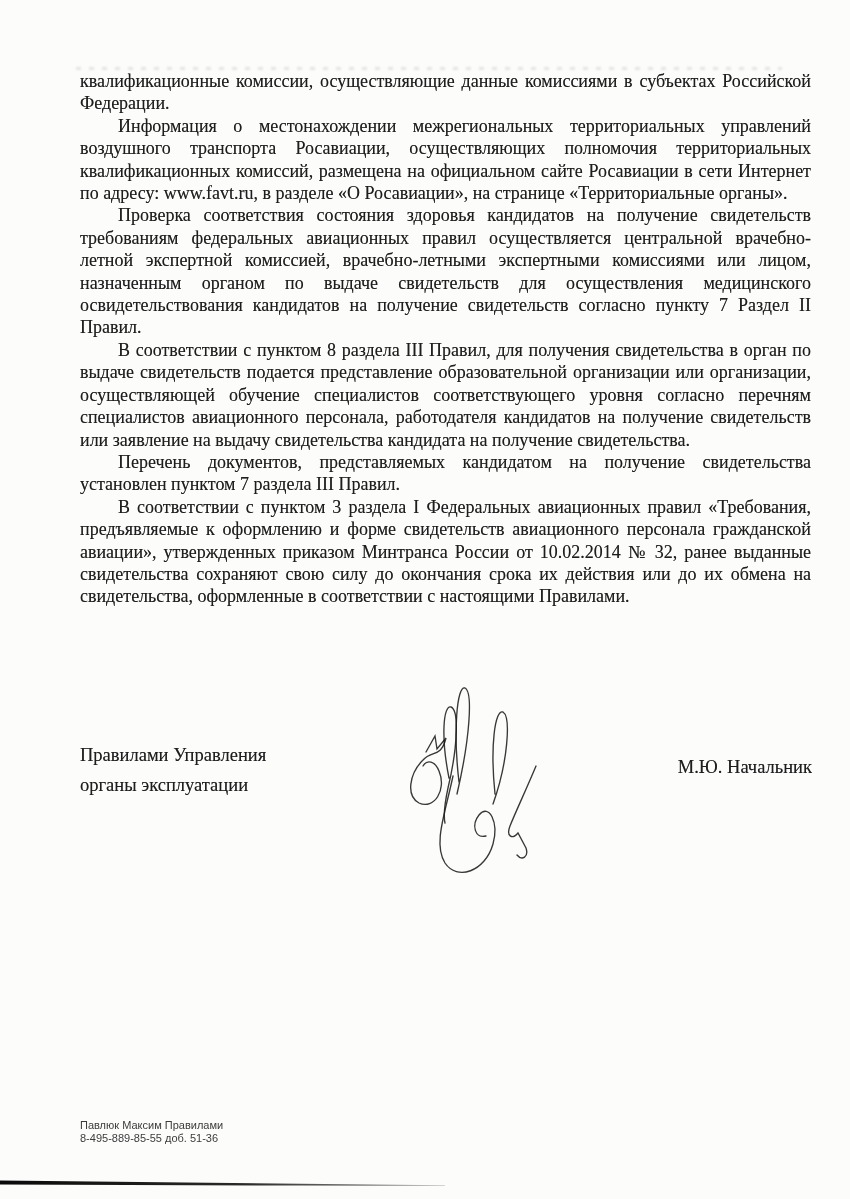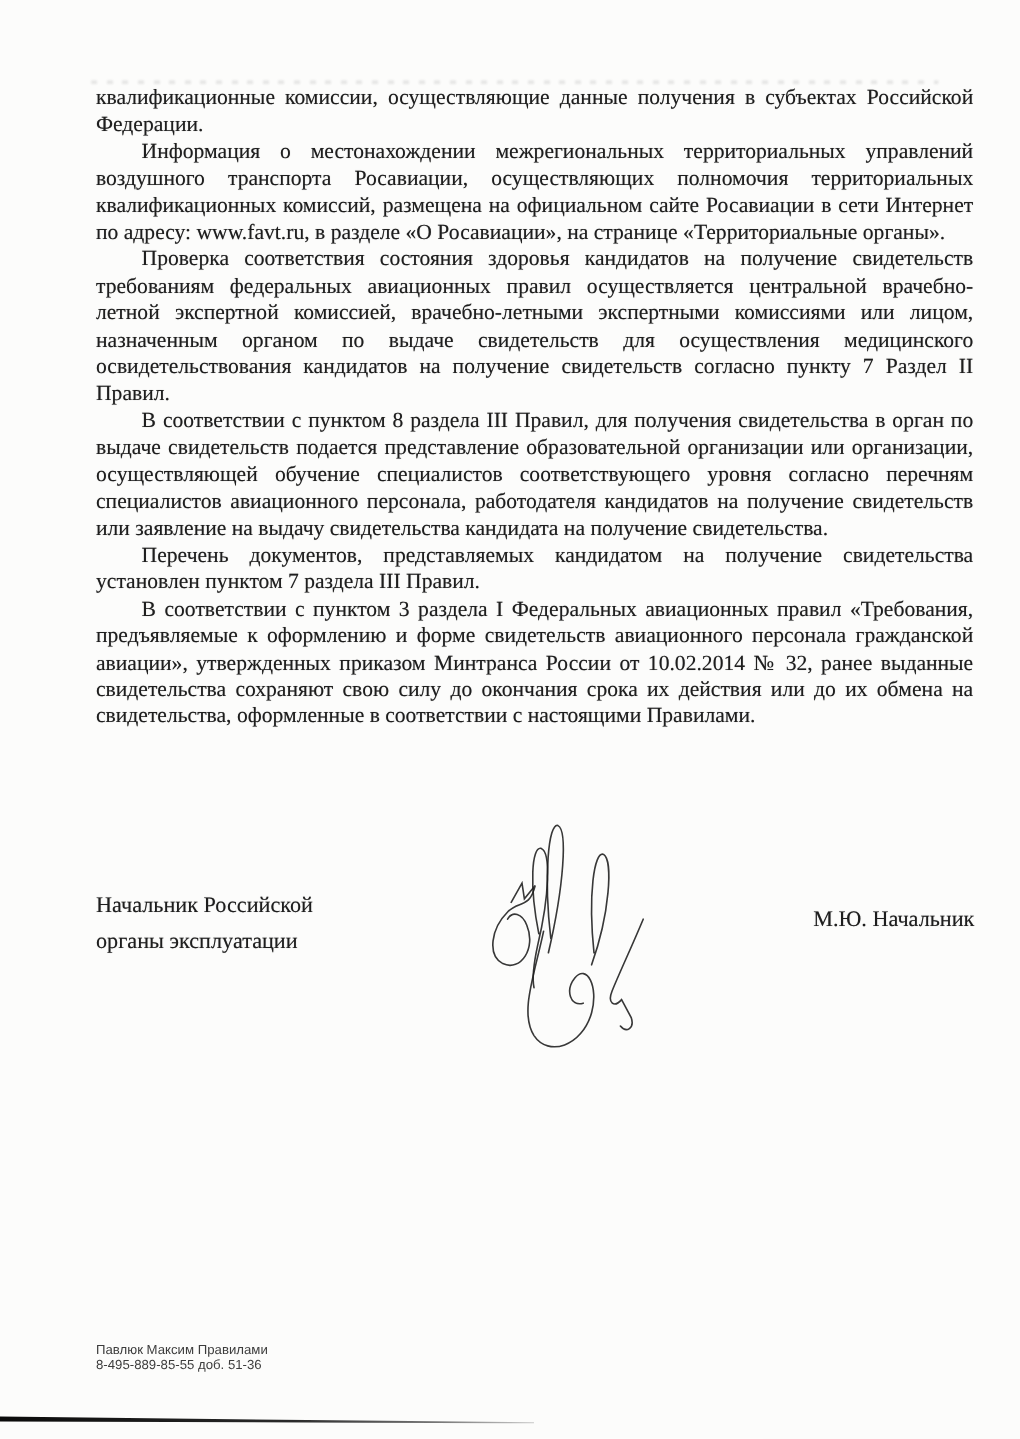--- a/index.html
+++ b/index.html
@@ -89,30 +89,30 @@
   }
 </style>
 </head>
 <body>
 
 <div class="page">
 
   <div class="top-smear"></div>
 
   <div class="body-text">
-    <p class="no-indent">квалификационные комиссии, осуществляющие данные получения в субъектах Российской Федерации.</p>
+    <p class="no-indent">квалификационные комиссии, осуществляющие данные комиссиями в субъектах Российской Федерации.</p>
     <p>Информация о местонахождении межрегиональных территориальных управлений воздушного транспорта Росавиации, осуществляющих полномочия территориальных квалификационных комиссий, размещена на официальном сайте Росавиации в сети Интернет по адресу: www.favt.ru, в разделе «О Росавиации», на странице «Территориальные органы».</p>
     <p>Проверка соответствия состояния здоровья кандидатов на получение свидетельств требованиям федеральных авиационных правил  осуществляется центральной врачебно-летной экспертной комиссией, врачебно-летными экспертными комиссиями или лицом, назначенным органом по выдаче свидетельств для осуществления медицинского освидетельствования кандидатов на получение свидетельств согласно пункту 7 Раздел II Правил.</p>
     <p>В соответствии с пунктом 8 раздела III Правил, для получения свидетельства в орган по выдаче свидетельств подается представление образовательной организации или организации, осуществляющей обучение специалистов соответствующего уровня согласно перечням специалистов авиационного персонала, работодателя кандидатов на получение свидетельств или заявление на выдачу свидетельства кандидата на получение свидетельства.</p>
     <p>Перечень документов, представляемых кандидатом на получение свидетельства установлен пунктом 7 раздела III Правил.</p>
     <p>В соответствии с пунктом 3 раздела I Федеральных авиационных правил «Требования, предъявляемые к оформлению и форме свидетельств авиационного персонала гражданской авиации», утвержденных приказом Минтранса России от 10.02.2014  № 32, ранее выданные свидетельства сохраняют свою силу до окончания срока их действия или до их обмена на свидетельства, оформленные в соответствии с настоящими Правилами.</p>
   </div>
 
   <div class="signoff-title">
-    <div>Начальник Российской</div>
+    <div>Правилами Управления</div>
     <div>органы эксплуатации</div>
   </div>
 
   <svg class="signature-svg" width="150" height="205" viewBox="0 0 150 205" aria-hidden="true">
 
     <path d="M 18 76 L 27 60 L 29 73 L 38 62 C 33 82 24 74 15 84 C 1 98 -2 120 11 127 C 26 134 39 114 31 95 C 27 85 19 83 15 90"></path>
 
     <path d="M 41 102 C 33 62 35 29 43 31 C 51 34 50 70 40 112 C 37 126 35 138 37 147"></path>
 
     <path d="M 51 106 C 45 55 49 9 57 12 C 65 16 62 62 49 118"></path>

